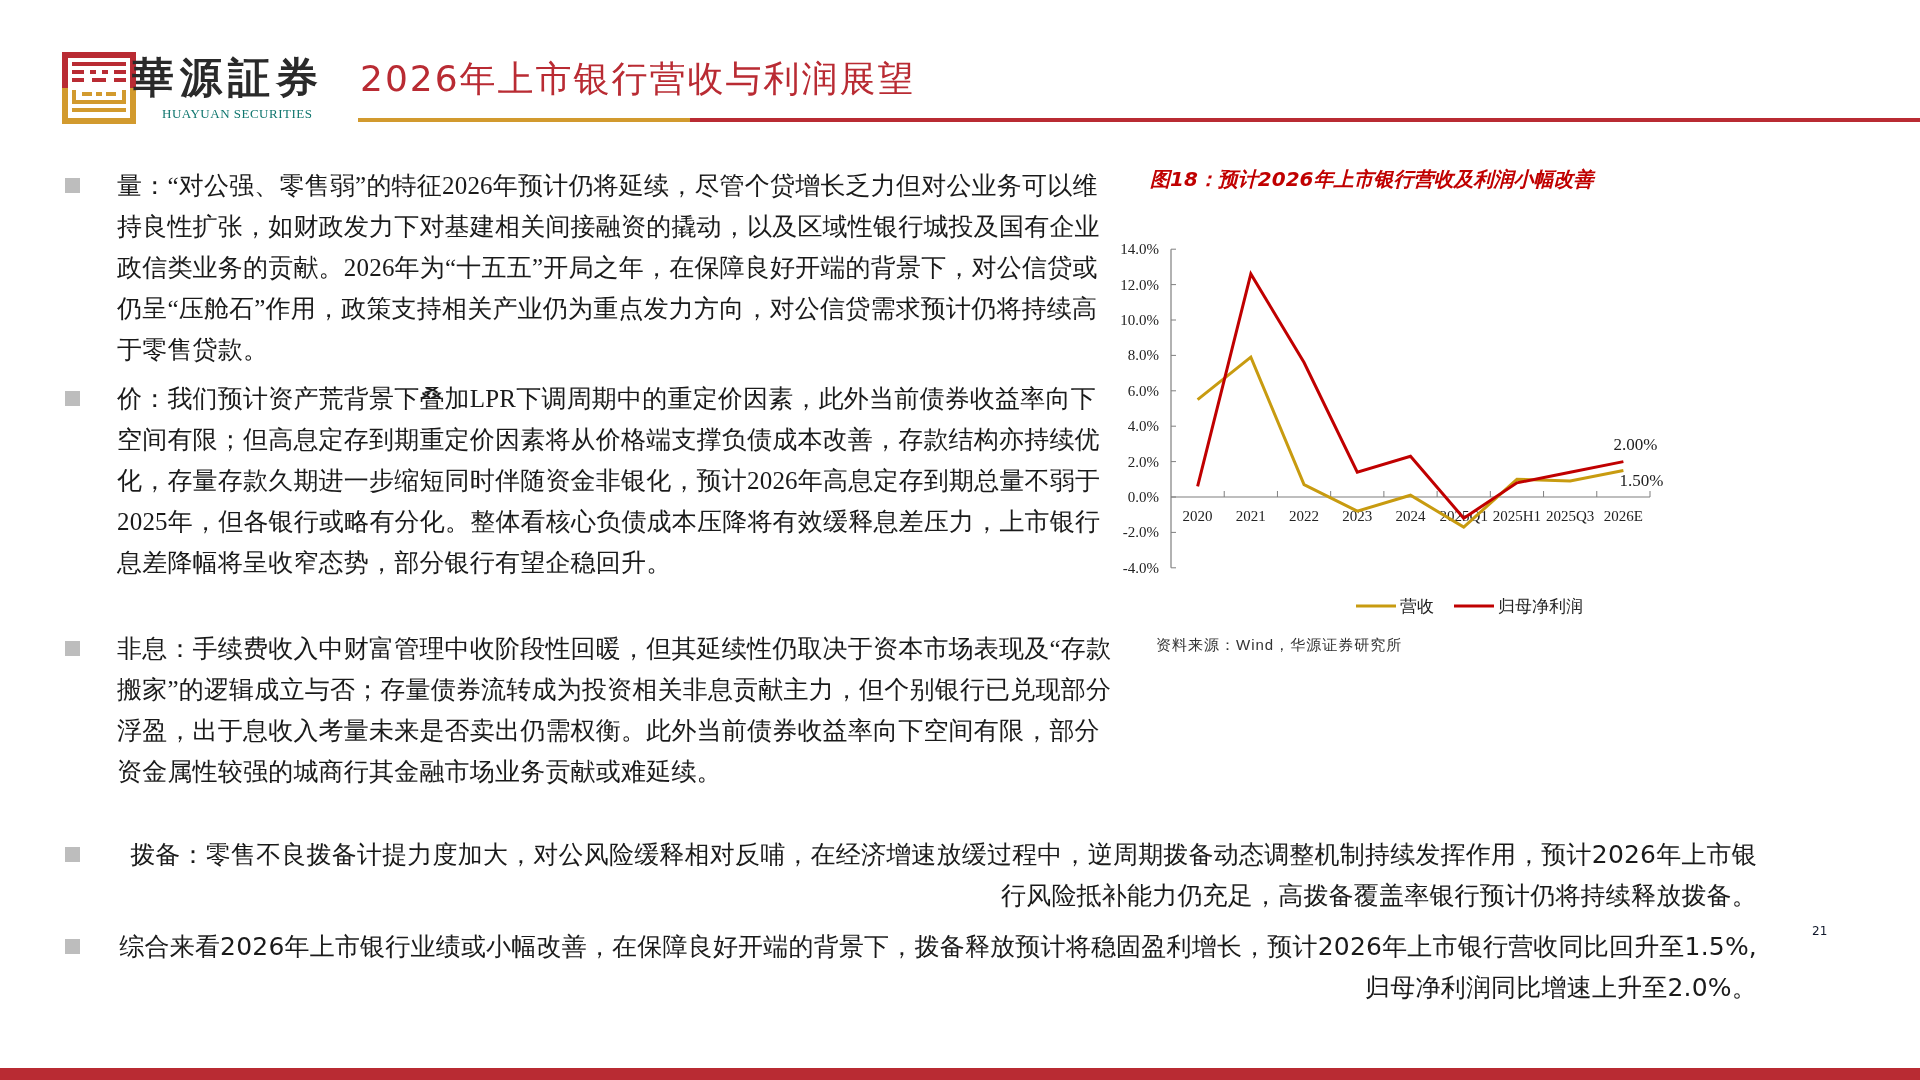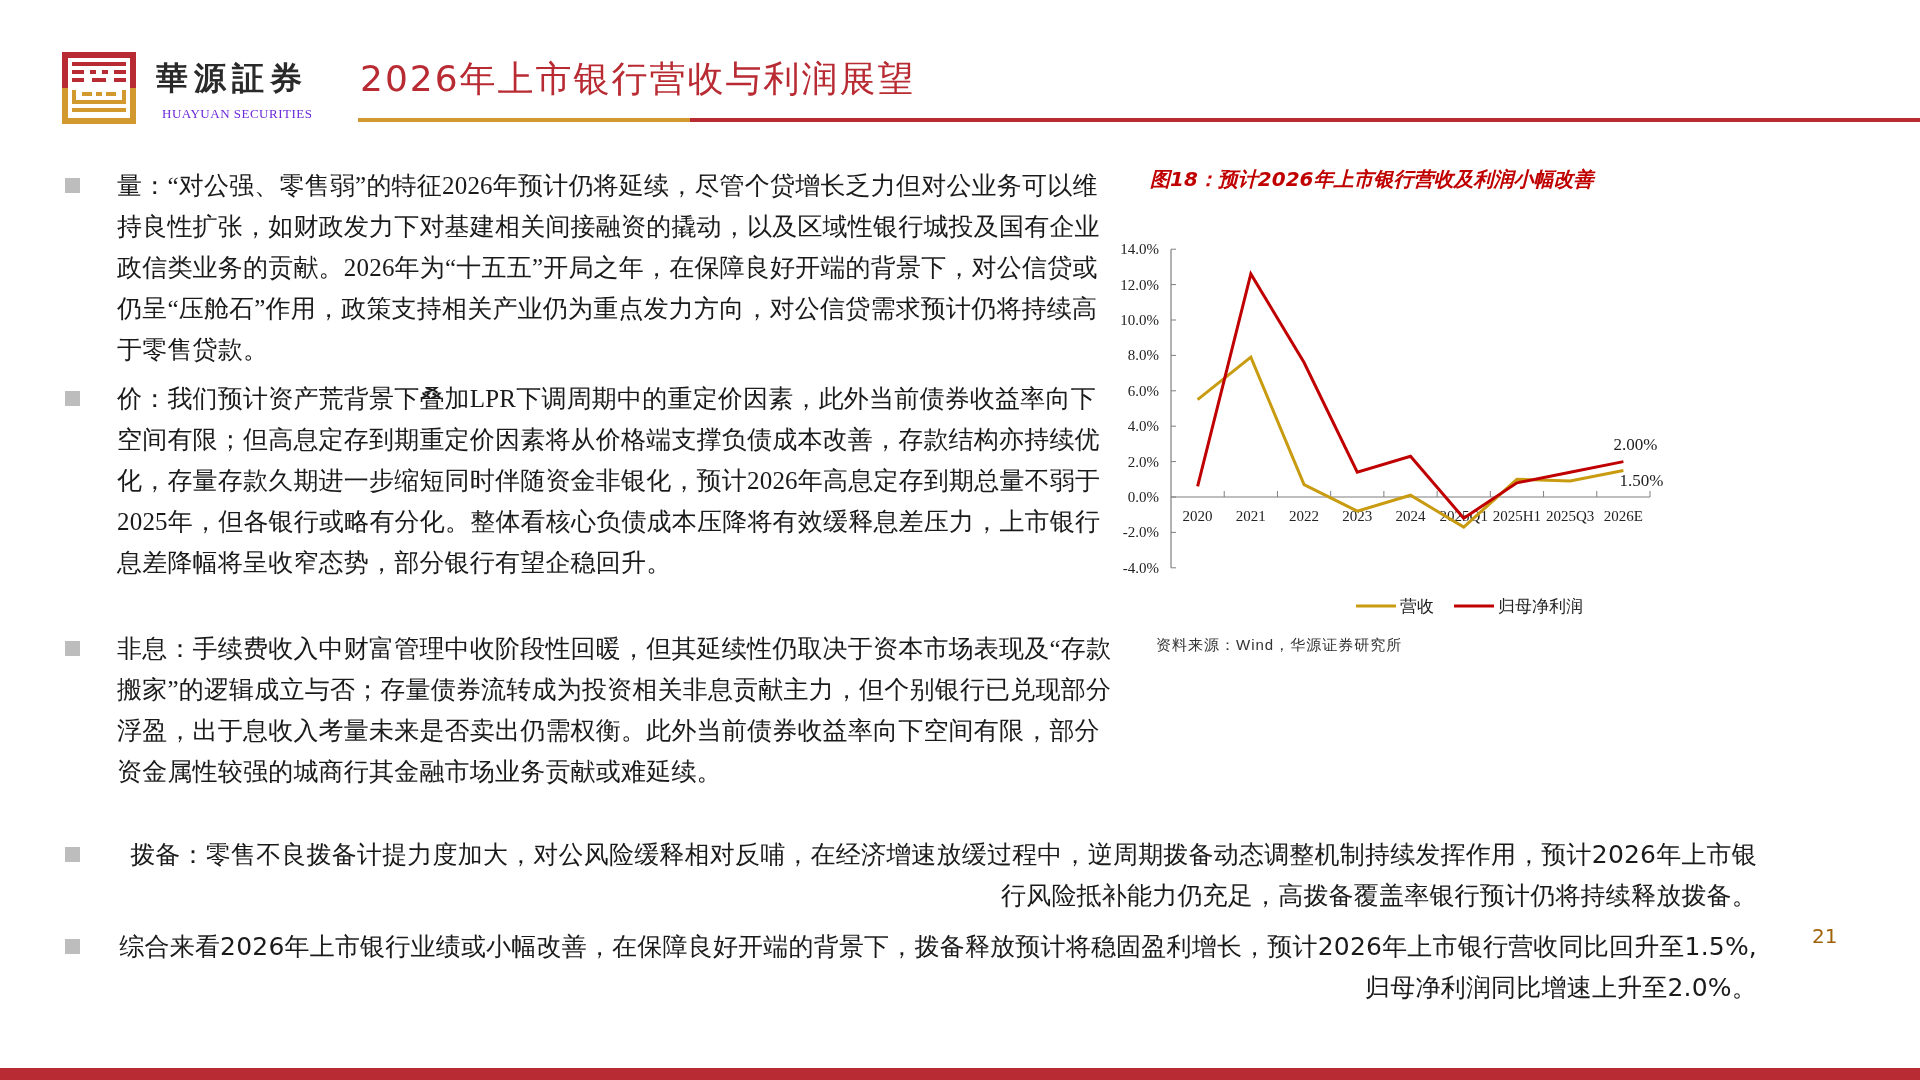--- a/index.html
+++ b/index.html
@@ -1,38 +1,38 @@
 <!DOCTYPE html>
 <html><head>
 <meta charset="utf-8">
 <style>
   html, body { margin:0; padding:0; }
   body { width:1920px; height:1080px; position:relative; overflow:hidden; background:#ffffff;
          font-family:"DejaVu Sans","Liberation Sans",sans-serif; color:#1a1a1a; }
   .logo { position:absolute; left:62px; top:52px; width:74px; height:72px; }
-  .brand-cn { position:absolute; left:156px; top:54px; font-family:"DejaVu Serif","Liberation Serif",serif;
-              font-size:32px; font-weight:bold; letter-spacing:6px; color:#2a2a2a; line-height:48px; }
+  .brand-cn { position:absolute; left:132px; top:54px; font-family:"DejaVu Serif","Liberation Serif",serif;
+              font-size:42px; font-weight:bold; letter-spacing:6px; color:#2a2a2a; line-height:48px; }
   .brand-en { position:absolute; left:162px; top:106px; font-family:"Liberation Serif","DejaVu Serif",serif;
-              font-size:13px; letter-spacing:0.5px; color:#6d28d9; }
+              font-size:13px; letter-spacing:0.5px; color:#0f766e; }
   .title { position:absolute; left:360px; top:52px; font-size:36px; color:#B92B33; line-height:54px;
            font-family:"DejaVu Sans","Liberation Sans",sans-serif; letter-spacing:2px; }
   .rule-gold { position:absolute; left:358px; top:118px; width:332px; height:4px; background:#D29A2E; }
   .rule-red  { position:absolute; left:690px; top:118px; width:1230px; height:4px; background:#B92B33; }
 
   .bullet { position:absolute; left:65px; width:15px; height:15px; background:#BDBDBD; }
   .para { position:absolute; left:117px; font-size:25px; line-height:41px; color:#1a1a1a;
           font-family:"DejaVu Sans","Liberation Sans",sans-serif; letter-spacing:0.2px; }
   .para.narrow { width:1000px;font-family:Liberation Serif, serif; }
   .para.wide { width:1640px;text-align:right; }
 
   .fig-title { position:absolute; left:1150px; top:166px; font-size:20px; font-weight:bold; color:#C00000;font-style:italic; }
   .chart { position:absolute; left:1104px; top:230px; }
   .source { position:absolute; left:1156px; top:636px; font-family:Liberation Sans, sans-serif;
             font-size:15px; color:#333; letter-spacing:1px; }
-  .page-num { position:absolute; left:1812px; top:924px; font-size:20px; color:#a16207; }
+  .page-num { position:absolute; left:1812px; top:924px; font-size:12px; color:#0f172a; }
   .bottom-bar { position:absolute; left:0; top:1068px; width:1920px; height:12px; background:#B92B33; }
 </style>
 </head>
 <body>
 
 <div class="logo">
   <svg width="74" height="72" viewBox="0 0 74 72">
     <rect x="0" y="0" width="74" height="36" fill="#B92B33"></rect>
     <rect x="0" y="36" width="74" height="36" fill="#D29A2E"></rect>
     <rect x="6" y="6" width="62" height="60" fill="#ffffff"></rect>

